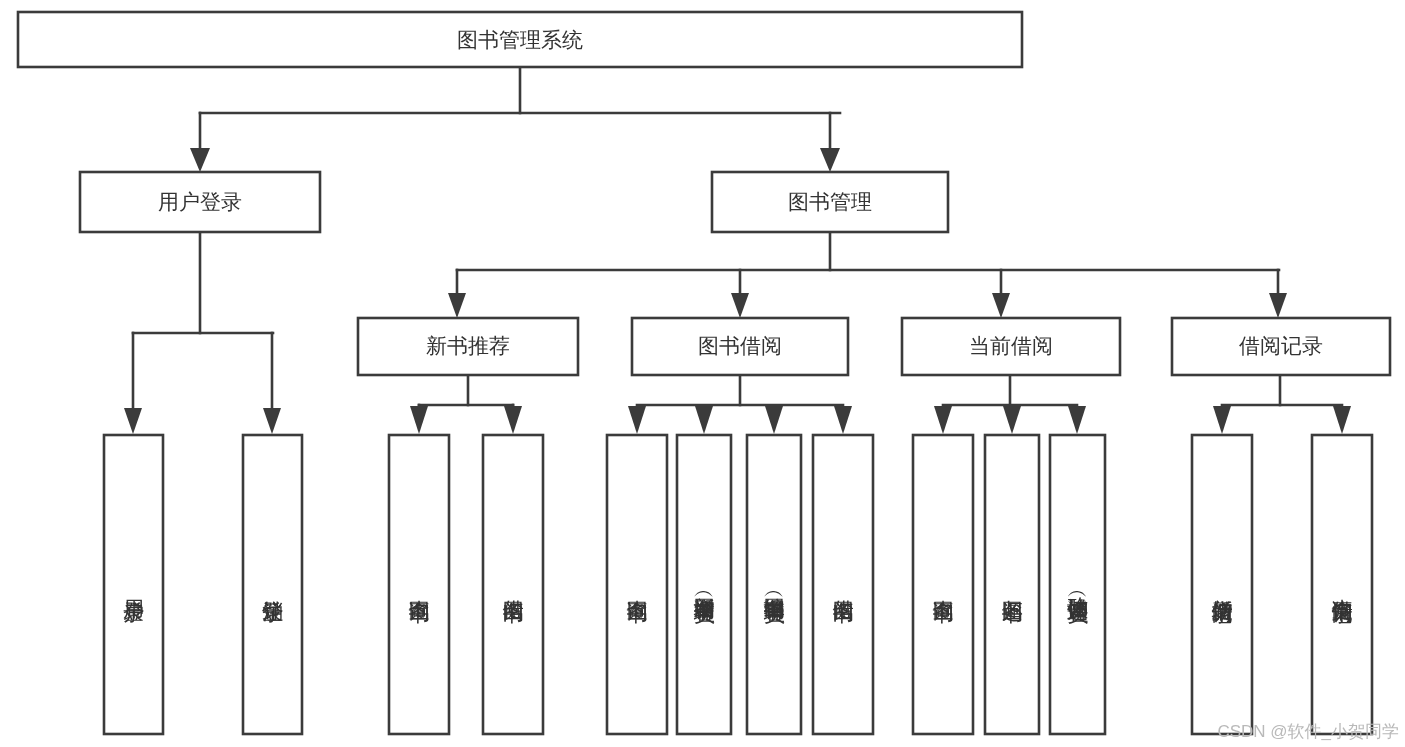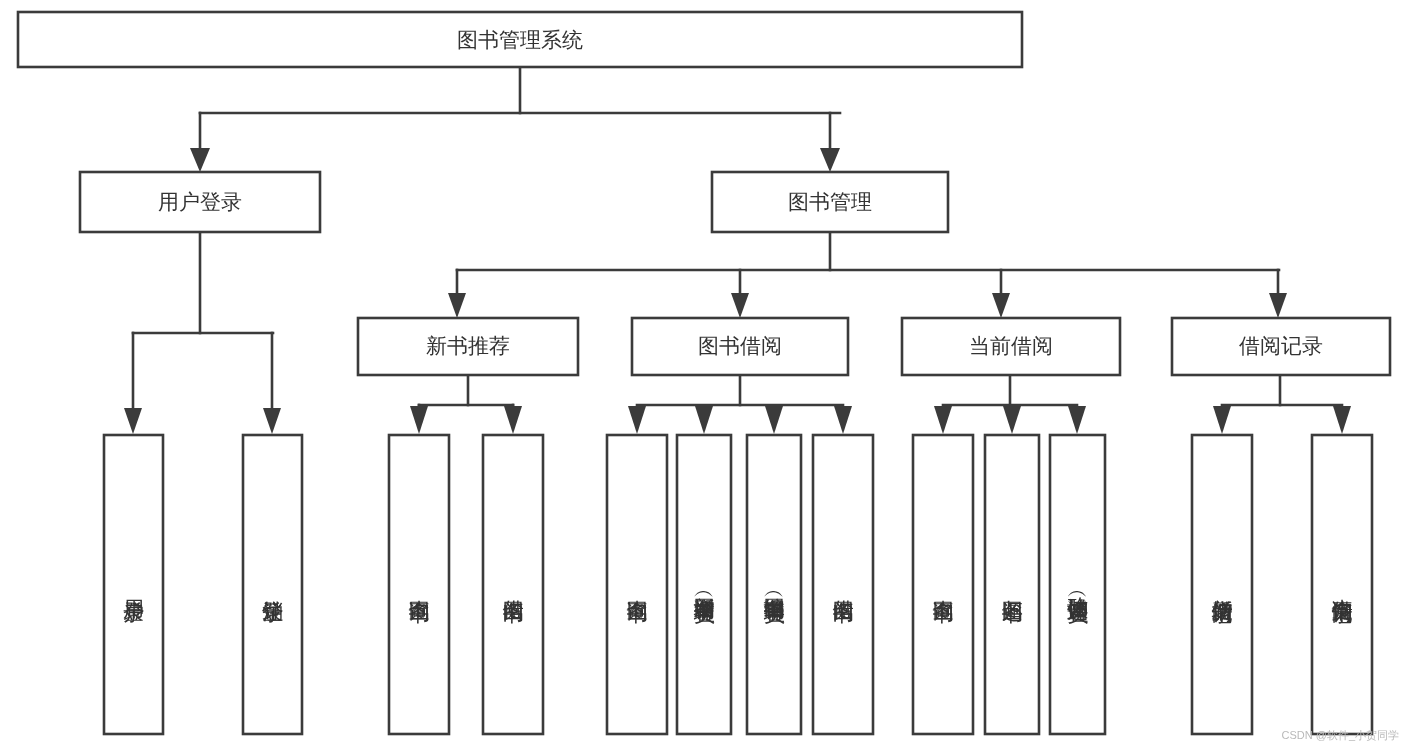--- a/index.html
+++ b/index.html
@@ -61,21 +61,21 @@
     color: #333333;
     letter-spacing: 1px;
     white-space: nowrap;
     pointer-events: none;
   }
   .watermark {
     position: absolute;
     right: 6px;
     bottom: 4px;
     font-family: "Liberation Sans", "DejaVu Sans", sans-serif;
-    font-size: 11px;
+    font-size: 17px;
     color: #b9b9b9;
     white-space: nowrap;
   }
 </style>
 </head>
 <body>
 
 <div id="diagram-root">
 
   <svg class="diagram-canvas" viewBox="0 0 1405 747" xmlns="http://www.w3.org/2000/svg">

